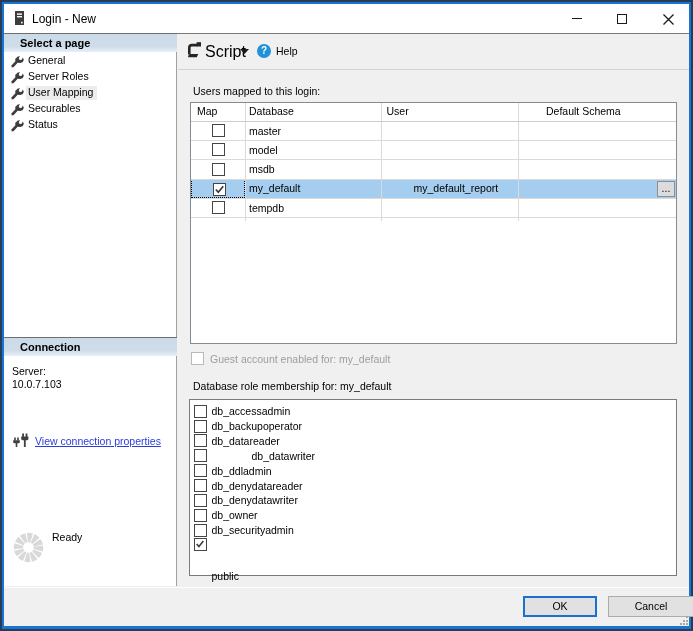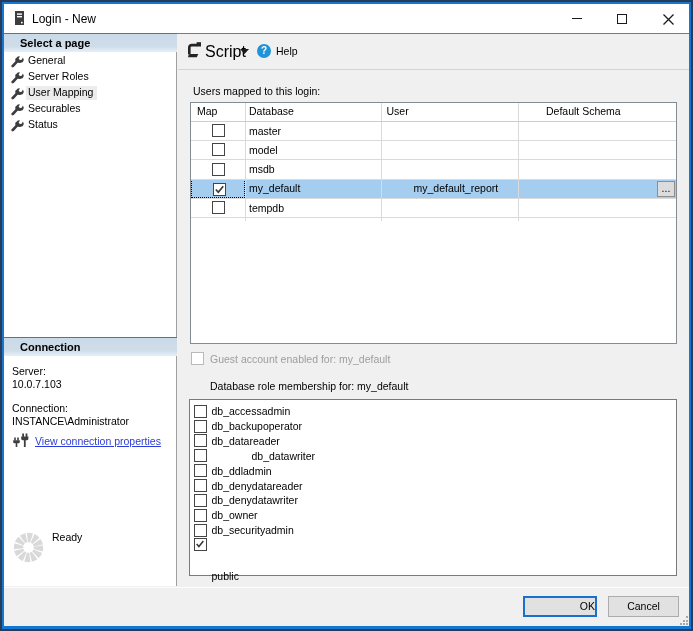--- a/index.html
+++ b/index.html
@@ -72,21 +72,20 @@
     </svg>
   <div class="sitem" style="top:53.6px;">General</div>
   <div class="sitem" style="top:69.8px;">Server Roles</div>
   <div class="abs" style="left:25.5px;top:85.5px;width:71.5px;height:14px;background:#ececec"></div>
   <div class="sitem" style="top:86px;">User Mapping</div>
   <div class="sitem" style="top:102.2px;">Securables</div>
   <div class="sitem" style="top:118.4px;">Status</div>
 
   <div class="shead" style="top:337px;">Connection</div>
   <div class="abs ct" style="left:12px;top:365px;">Server:<br>10.0.7.103</div>
-  <div class="abs ct" style="left:12px;top:402px;">Connection:<br>INSTANCE\Administrator</div>
   <svg class="abs" style="left:12px;top:433px" width="17" height="15" viewBox="0 0 17 15">
     <g fill="#3f3f3f">
       <rect x="2.2" y="4.5" width="1.6" height="3"></rect>
         <rect x="5.2" y="4.5" width="1.6" height="3"></rect>
       <path d="M1.2 7.2 H7.8 V9.0 Q7.8 10.2 6.6 10.2 H5.3 V14 H3.7 V10.2 H2.4 Q1.2 10.2 1.2 9.0 Z"></path>
       <rect x="10.2" y="0.5" width="1.8" height="3.4"></rect>
         <rect x="13.6" y="0.5" width="1.8" height="3.4"></rect>
       <path d="M9.2 3.6 H16.4 V5.8 Q16.4 7.2 15 7.2 H13.7 V14 H11.9 V7.2 H10.6 Q9.2 7.2 9.2 5.8 Z"></path>
     </g>
   </svg>
@@ -148,21 +147,21 @@
     </div>
   <div class="abs" style="left:249px;top:182.4px;">my_default</div>
   <div class="abs" style="left:386.5px;top:182.4px;margin-left:27px;">my_default_report</div>
   <div class="btn" style="left:657px;top:181px;width:18px;height:16px;border:1px solid #8e8e8e;background:#dcdcdc;line-height:12px;">...</div>
   <div class="cb" style="left:212px;top:201.2px;"></div>
   <div class="abs" style="left:249px;top:201.7px;">tempdb</div>
 
   <div class="cb" style="left:191px;top:352px;border-color:#bababa;"></div>
   <div class="abs" style="left:210px;top:352.5px;color:#9d9d9d;">Guest account enabled for: my_default</div>
 
-  <div class="abs" style="left:210px;top:380px;">Database role membership for: my_default</div>
+  <div class="abs" style="left:193px;top:380px;">Database role membership for: my_default</div>
   <div class="abs" style="left:189px;top:399px;width:488px;height:177px;background:#fff;border:1px solid #7a7a7a;" id="rolebox"></div>
   <div class="cb" style="left:193.5px;top:404.7px;width:13px;height:13px;"></div>
   <div class="abs" style="left:211.5px;top:405.2px;">db_accessadmin</div>
   <div class="cb" style="left:193.5px;top:419.6px;width:13px;height:13px;"></div>
   <div class="abs" style="left:211.5px;top:420.1px;">db_backupoperator</div>
   <div class="cb" style="left:193.5px;top:434.4px;width:13px;height:13px;"></div>
   <div class="abs" style="left:211.5px;top:434.9px;">db_datareader</div>
   <div class="cb" style="left:193.5px;top:449.3px;width:13px;height:13px;"></div>
   <div class="abs" style="left:211.5px;top:449.8px;padding-left:40px;">db_datawriter</div>
   <div class="cb" style="left:193.5px;top:464.1px;width:13px;height:13px;"></div>
@@ -176,22 +175,22 @@
   <div class="cb" style="left:193.5px;top:523.5px;width:13px;height:13px;"></div>
   <div class="abs" style="left:211.5px;top:524.0px;">db_securityadmin</div>
   <div class="cb" style="left:193.5px;top:538.4px;width:13px;height:13px;">
       <svg width="10" height="10" viewBox="0 0 11 11">
         <path d="M1.8 5.5 L4.3 8.2 L9.2 2.2" fill="none" stroke="#3a3a3a" stroke-width="1.7"></path>
       </svg>
     </div>
   <div class="abs" style="left:211.5px;top:570px;">public</div>
 
   <div class="hline" style="left:4px;top:587px;width:685px;background:#fdfdfd"></div>
-  <div class="btn" style="left:523px;top:595.5px;width:74px;height:21.5px;border:2px solid #1c70cd;line-height:17.5px;text-align:right;">OK</div>
-  <div class="btn" style="left:608px;top:595.5px;width:71px;height:21.5px;border:1px solid #acacac;line-height:19.5px;">Cancel</div>
+  <div class="btn" style="left:523px;top:595.5px;width:74px;height:21.5px;border:2px solid #1c70cd;line-height:17.5px;">OK</div>
+  <div class="btn" style="left:608px;top:595.5px;width:86px;height:21.5px;border:1px solid #acacac;line-height:19.5px;">Cancel</div>
 
   <div class="abs" style="left:686px;top:616px;width:2px;height:2px;background:#a8a8a8"></div>
   <div class="abs" style="left:683px;top:620px;width:2px;height:2px;background:#a8a8a8"></div>
   <div class="abs" style="left:686px;top:620px;width:2px;height:2px;background:#a8a8a8"></div>
   <div class="abs" style="left:680px;top:623px;width:2px;height:2px;background:#a8a8a8"></div>
   <div class="abs" style="left:683px;top:623px;width:2px;height:2px;background:#a8a8a8"></div>
   <div class="abs" style="left:686px;top:623px;width:2px;height:2px;background:#a8a8a8"></div>
 </div>
 
 </body></html>

